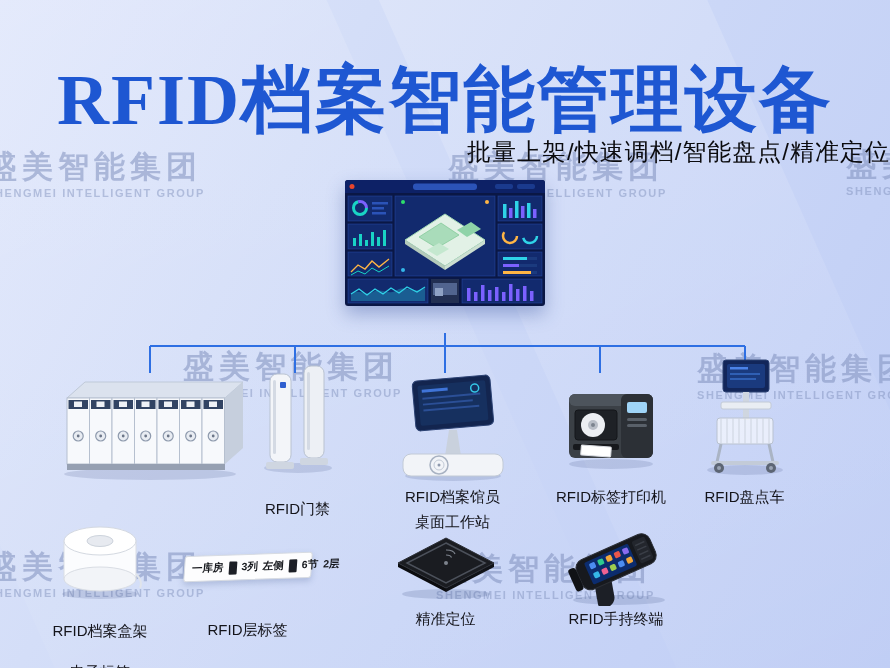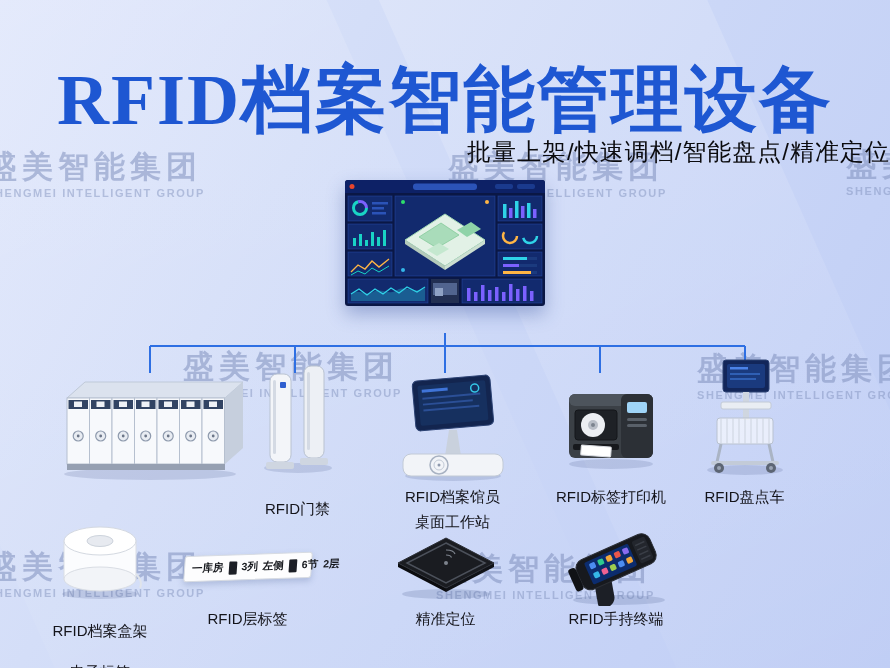--- a/index.html
+++ b/index.html
@@ -43,21 +43,21 @@
   .d-gate .dev-label { margin-top:24px; }
   .d-workstation{ left:390px; top:374px; width:125px; }
   .d-workstation .dev-label { margin-top:4px; }
   .d-printer    { left:552px; top:386px; width:118px; }
   .d-printer .dev-label { margin-top:16px; }
   .d-cart       { left:692px; top:358px; width:105px; }
   .d-cart .dev-label { margin-top:10px; }
   .d-roll       { left:50px;  top:516px; width:100px; }
   .d-roll .dev-label { margin-top:20px; }
   .d-layer      { left:180px; top:544px; width:135px; }
-  .d-layer .dev-label { margin-top:28px; }
+  .d-layer .dev-label { margin-top:39px; }
   .d-converter  { left:393px; top:534px; width:105px; }
   .d-converter .dev-label { margin-top:8px; }
   .d-handheld   { left:556px; top:522px; width:120px; }
   .d-handheld .dev-label { margin-top:2px; }
 
   .layer-strip { width:128px; height:26px; margin-top:10px;
     background:#fdfdfe; border:1px solid #d7dbe2; border-radius:3px;
     display:flex; align-items:center; gap:5px; padding:0 7px;
     transform:rotate(-2deg) skewX(-6deg);
     box-shadow:0 3px 6px rgba(80,100,150,.28);

